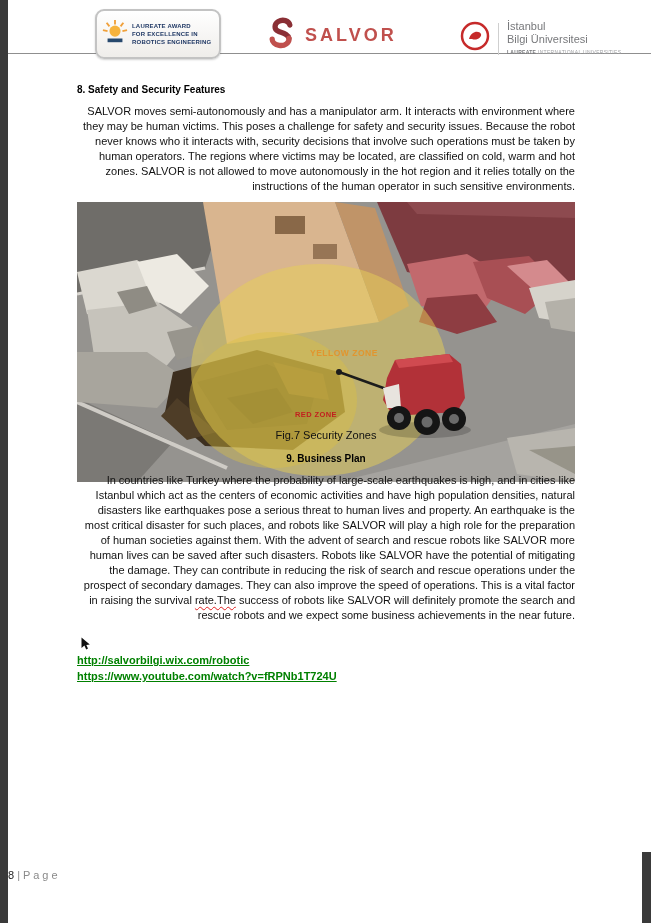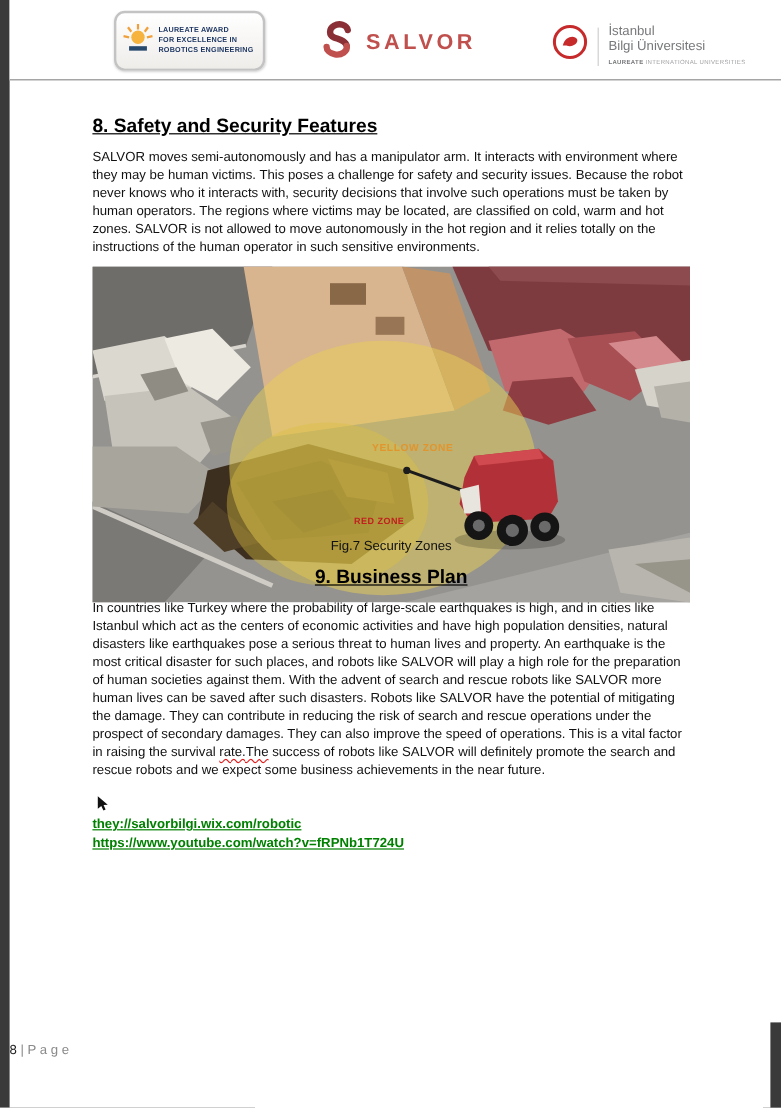--- a/index.html
+++ b/index.html
@@ -15,21 +15,21 @@
     width:643px; height:923px;
     background:#ffffff;
   }
   .corner-shade {
     position:absolute; right:0; bottom:0;
     width:9px; height:71px; background:#3a3a3a;
   }
 
   
   header {
-    position:relative; height:67px; background:#fff;
+    position:relative; height:54px; background:#fff;
     border-bottom:1px solid #8f8f8f;
   }
   .award-badge {
     position:absolute; left:87px; top:9px;
     width:126px; height:50px;
     border:2px solid #c3c3c3; border-radius:9px;
     background:linear-gradient(180deg,#ffffff,#efedea);
     box-shadow:0 1px 2px rgba(0,0,0,.18);
     display:flex; align-items:center; gap:4px; padding:3px 5px;
   }
@@ -41,24 +41,24 @@
   .salvor { position:absolute; left:258px; top:17px; display:flex; align-items:center; gap:9px; }
   .salvor-text { font-size:18px; font-weight:600; letter-spacing:3px; color:#c0504d; }
   .bilgi { position:absolute; left:452px; top:20px; display:flex; align-items:flex-end; gap:8px; }
   .bilgi-divider { width:1px; height:32px; background:#cfcfcf; }
   .bilgi-name { font-size:11px; line-height:13px; color:#77787b; }
   .bilgi-sub { font-size:5px; letter-spacing:.3px; color:#a0a1a4; margin-top:3px; white-space:nowrap; }
   .bilgi-sub b { color:#77787b; }
 
   
   .content { margin-left:69px; width:498px; }
-  h2 { font-size:16px; font-weight:bold; color:#000;text-decoration:underline; }
+  h2 { font-size:10px; font-weight:bold; color:#000; }
   .h8 { margin:30px 0 9px; }
   .h9 { margin:5px 0 9px;text-align:center; }
-  p.body { font-size:11px; line-height:15px; color:#111; }
+  p.body { font-size:11px; line-height:15px; color:#111;text-align:right; }
   .misspelled {
     text-decoration:underline;
     text-decoration-style:wavy;
     text-decoration-color:#e02020;
     text-decoration-thickness:1px;
     text-underline-offset:2px;
   }
   figure { width:498px; height:219px; margin-top:8px; font-size:0; }
   figure svg { display:block; }
   .caption { width:498px; text-align:center; font-size:11px; color:#111; margin:8px 0 12px; }
@@ -211,21 +211,21 @@
 
     <div class="caption">Fig.7 Security Zones</div>
 
     <h2 class="h9">9. Business Plan</h2>
     <p class="body"><span>In countries like Turkey where the probability of large-scale earthquakes is high, and in cities like Istanbul which act as the centers of economic activities and have high population densities, natural disasters like earthquakes pose a serious threat to human lives and property. An earthquake is the most critical disaster for such places, and robots like SALVOR will play a high role for the preparation of human societies against them. With the advent of search and rescue robots like SALVOR more human lives can be saved after such disasters. Robots like SALVOR have the potential of mitigating the damage. They can contribute in reducing the risk of search and rescue operations under the prospect of secondary damages. They can also improve the speed of operations. This is a vital factor in raising the survival </span><span class="misspelled">rate.The</span><span> success of robots like SALVOR will definitely promote the search and rescue robots and we expect some business achievements in the near future.</span></p>
 
     <div class="links-head"><svg class="cursor-icon" width="11" height="13" viewBox="0 0 11 13">
           <path d="M1.5 0.5 L1.5 11 L4.4 8.6 L6.2 12.4 L8 11.6 L6.3 7.9 L9.8 7.6 Z" fill="#111"></path>
         </svg></div>
 
-    <a class="doc-link">they://salvorbilgi.wix.com/robotic</a>
+    <a class="doc-link">http://salvorbilgi.wix.com/robotic</a>
     <a class="doc-link">https://www.youtube.com/watch?v=fRPNb1T724U</a>
 
   </main>
 
   <div class="footer">
     <span class="num">8</span><span class="sep">|</span><span>P a g e</span>
   </div>
 
   <div class="corner-shade"></div>
 </div>

